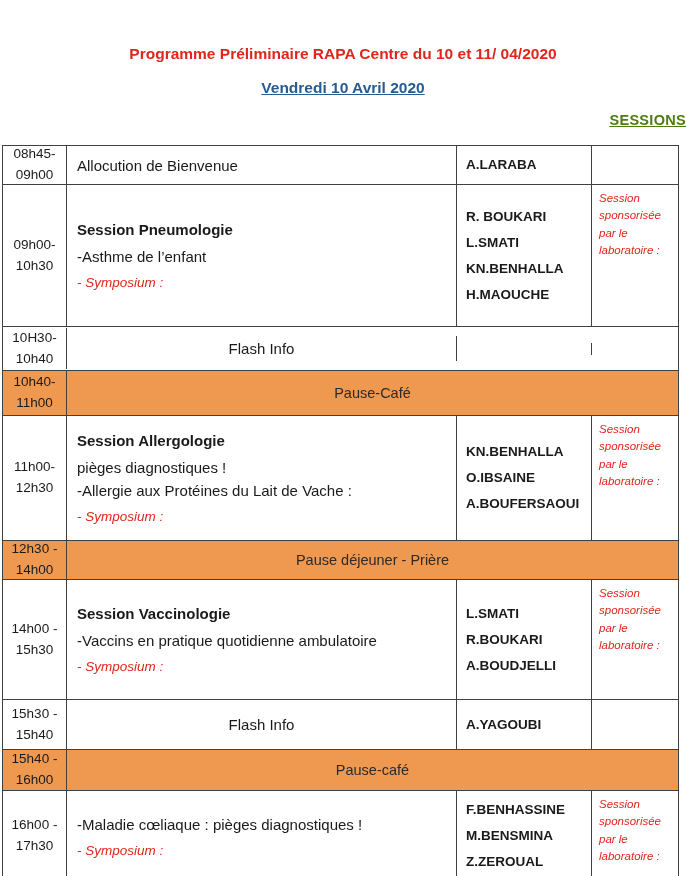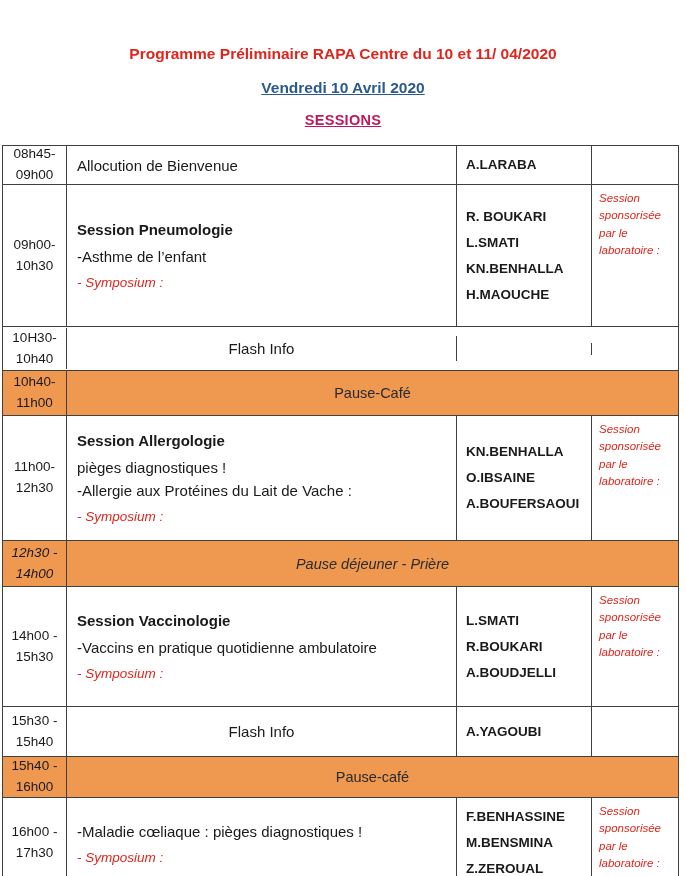--- a/index.html
+++ b/index.html
@@ -21,24 +21,24 @@
   .doc-subtitle {
     margin-top: 16px;
     text-align: center;
     font-size: 15.5px;
     font-weight: 700;
     color: #2a5a8e;
     text-decoration: underline;
   }
   .doc-section {
     margin-top: 15px;
-    text-align: center;
+    text-align: right;
     font-size: 14.5px;
     font-weight: 700;
-    color: #be185d;
+    color: #4d7c0f;
     text-decoration: underline;
     letter-spacing: .3px;
   }
   .table {
     margin: 17px 0 0 2px;
     width: 677px;
     border: 1px solid #404040;
     border-bottom: none;
   }
   .row { display: flex; border-bottom: 1px solid #404040; }
@@ -89,21 +89,21 @@
     font-size: 14.5px;
     color: #2b2b2b;
     border-right: none;
   }
   
   .r1 { height: 39px; }
   .r2 { height: 142px; }
   .r3 { height: 44px; align-items: center; }
   .r4 { height: 45px; }
   .r5 { height: 125px; }
-  .r6 { height: 46px; font-style: italic; }
+  .r6 { height: 39px; }
   .r7 { height: 120px; }
   .r8 { height: 50px; }
   .r9 { height: 41px; }
   .r10 { height: 90px; }
   .bottom-rule { width: 686px; height: 4px; background: #8f9294; }
 </style>
 </head>
 <body>
 
 <div class="page">

